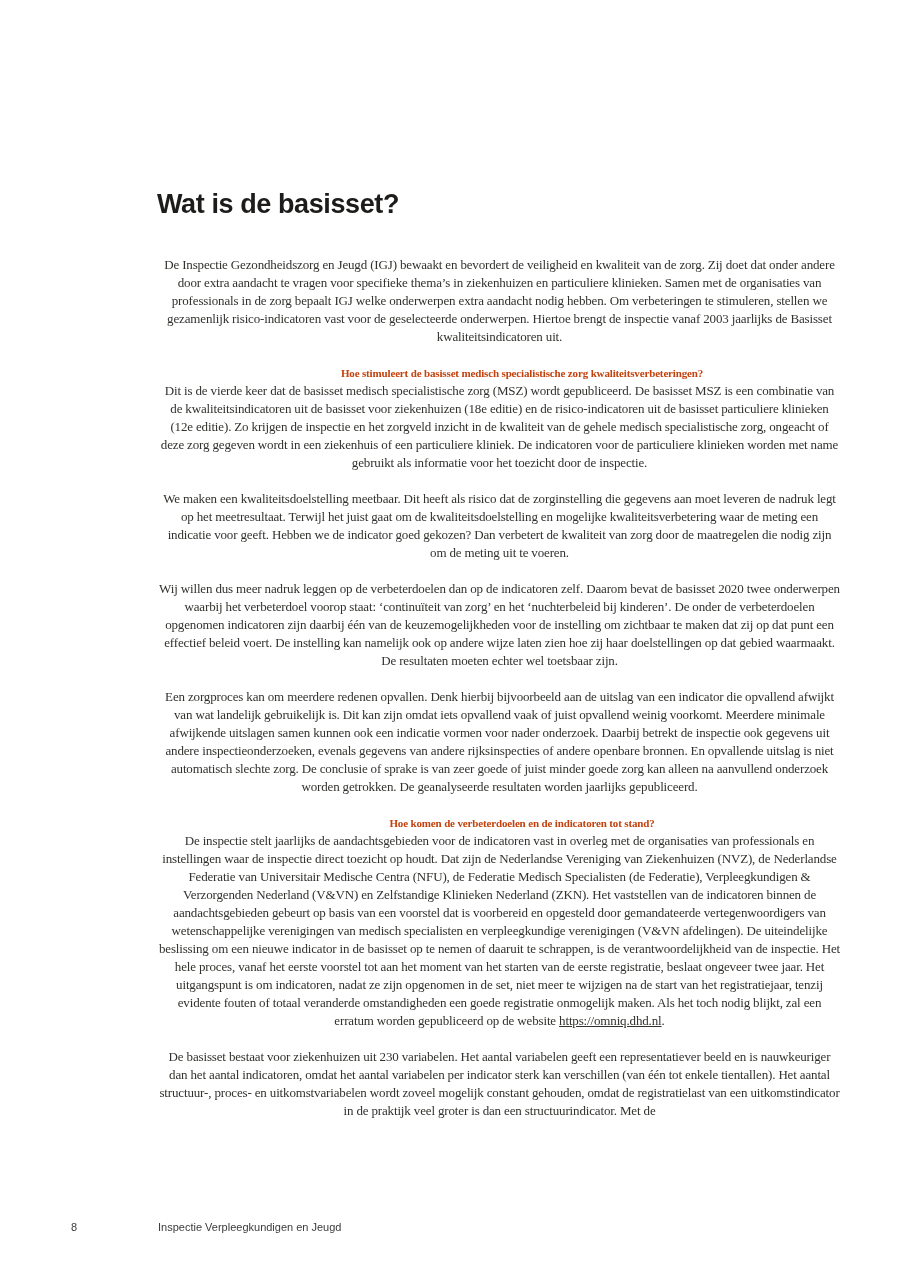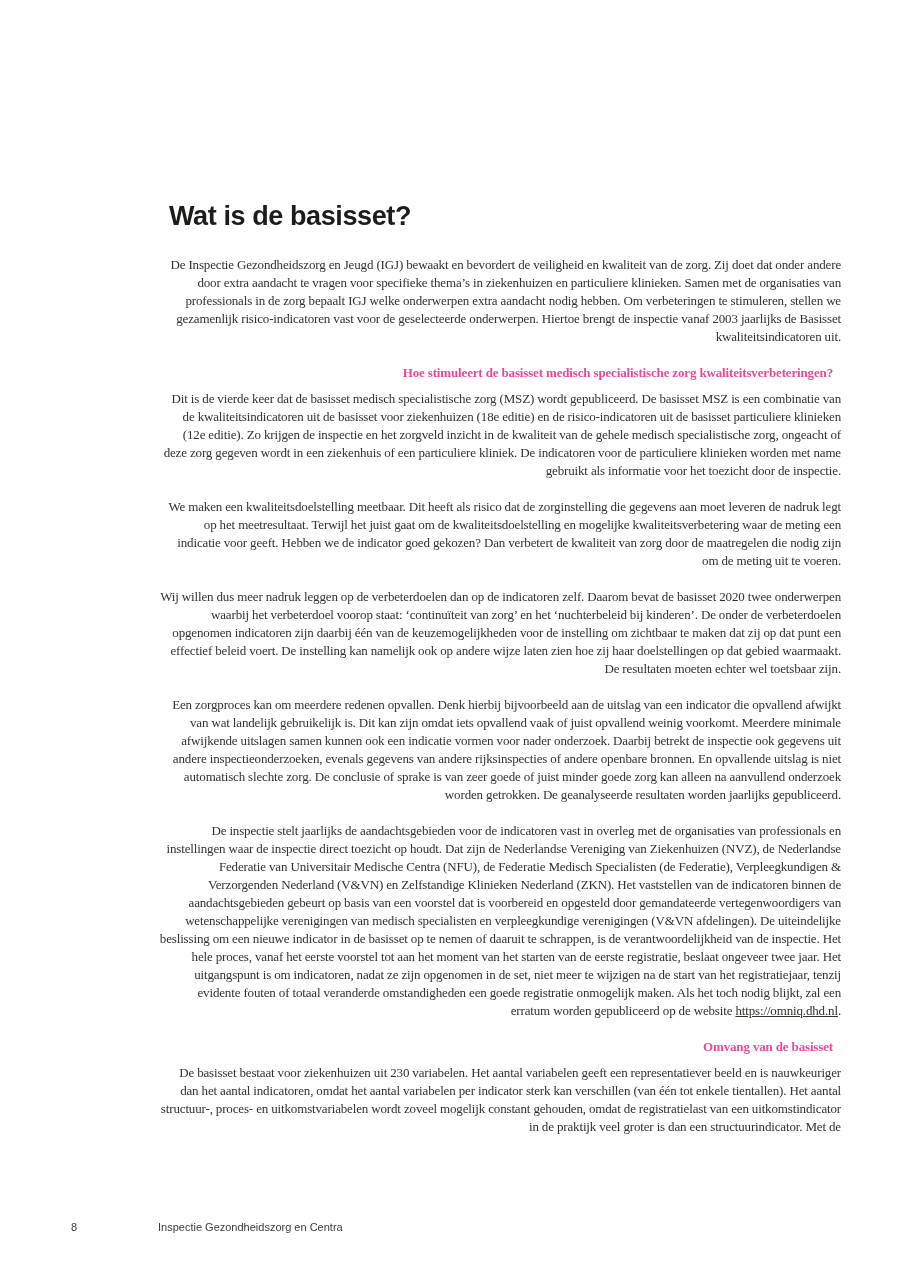--- a/index.html
+++ b/index.html
@@ -7,49 +7,49 @@
     position: relative;
     width: 900px;
     height: 1273px;
     background: #ffffff;
     overflow: hidden;
   }
   .doc-title {
     position: absolute;
     left: 157px;
     top: 189px;
-    margin: 12px;
+    margin: 0;
     font-family: "Liberation Sans", sans-serif;
     font-size: 27px;
     font-weight: 700;
     letter-spacing: -0.4px;
     color: #1d1c1a;
   }
   .content {
     position: absolute;
     left: 158px;
     top: 256px;
     width: 683px;
     height: 962px;
     overflow: hidden;
     font-family: "Liberation Serif", "DejaVu Serif", serif;
     font-size: 13px;
     line-height: 18px;
     letter-spacing: -0.15px;
     color: #32312d;
-    text-align: right;
+    text-align: center;
   }
   .content p { margin: 0 0 18px 0; }
   .content h2 {
-    margin: 8px;
+    margin: 0;
     padding-left: 45px;
-    font-size: 13px;
+    font-size: 11px;
     line-height: 18px;
     font-weight: 700;
-    color: #ec4899;
+    color: #c2410c;
   }
   .doc-link {
     color: inherit;
     font-weight: 400;
     text-decoration: underline;
   }
   .footer {
     position: absolute;
     left: 0;
     top: 1221px;
@@ -73,25 +73,25 @@
 
     <p>De Inspectie Gezondheidszorg en Jeugd (IGJ) bewaakt en bevordert de veiligheid en kwaliteit van de zorg. Zij doet dat onder andere door extra aandacht te vragen voor specifieke thema’s in ziekenhuizen en particuliere klinieken. Samen met de organisaties van professionals in de zorg bepaalt IGJ welke onderwerpen extra aandacht nodig hebben. Om verbeteringen te stimuleren, stellen we gezamenlijk risico-indicatoren vast voor de geselecteerde onderwerpen. Hiertoe brengt de inspectie vanaf 2003 jaarlijks de Basisset kwaliteitsindicatoren uit.</p>
 
     <h2>Hoe stimuleert de basisset medisch specialistische zorg kwaliteitsverbeteringen?</h2>
     <p>Dit is de vierde keer dat de basisset medisch specialistische zorg (MSZ) wordt gepubliceerd. De basisset MSZ is een combinatie van de kwaliteitsindicatoren uit de basisset voor ziekenhuizen (18e editie) en de risico-indicatoren uit de basisset particuliere klinieken (12e editie). Zo krijgen de inspectie en het zorgveld inzicht in de kwaliteit van de gehele medisch specialistische zorg, ongeacht of deze zorg gegeven wordt in een ziekenhuis of een particuliere kliniek. De indicatoren voor de particuliere klinieken worden met name gebruikt als informatie voor het toezicht door de inspectie.</p>
     <p>We maken een kwaliteitsdoelstelling meetbaar. Dit heeft als risico dat de zorginstelling die gegevens aan moet leveren de nadruk legt op het meetresultaat. Terwijl het juist gaat om de kwaliteitsdoelstelling en mogelijke kwaliteitsverbetering waar de meting een indicatie voor geeft. Hebben we de indicator goed gekozen? Dan verbetert de kwaliteit van zorg door de maatregelen die nodig zijn om de meting uit te voeren.</p>
     <p>Wij willen dus meer nadruk leggen op de verbeterdoelen dan op de indicatoren zelf. Daarom bevat de basisset 2020 twee onderwerpen waarbij het verbeterdoel voorop staat: ‘continuïteit van zorg’ en het ‘nuchterbeleid bij kinderen’. De onder de verbeterdoelen opgenomen indicatoren zijn daarbij één van de keuzemogelijkheden voor de instelling om zichtbaar te maken dat zij op dat punt een effectief beleid voert. De instelling kan namelijk ook op andere wijze laten zien hoe zij haar doelstellingen op dat gebied waarmaakt. De resultaten moeten echter wel toetsbaar zijn.</p>
 
     <p>Een zorgproces kan om meerdere redenen opvallen. Denk hierbij bijvoorbeeld aan de uitslag van een indicator die opvallend afwijkt van wat landelijk gebruikelijk is. Dit kan zijn omdat iets opvallend vaak of juist opvallend weinig voorkomt. Meerdere minimale afwijkende uitslagen samen kunnen ook een indicatie vormen voor nader onderzoek. Daarbij betrekt de inspectie ook gegevens uit andere inspectieonderzoeken, evenals gegevens van andere rijksinspecties of andere openbare bronnen. En opvallende uitslag is niet automatisch slechte zorg. De conclusie of sprake is van zeer goede of juist minder goede zorg kan alleen na aanvullend onderzoek worden getrokken. De geanalyseerde resultaten worden jaarlijks gepubliceerd.</p>
 
+    <h2>Hoe komen de verbeterdoelen en de indicatoren tot stand?</h2>
     <p><span>De inspectie stelt jaarlijks de aandachtsgebieden voor de indicatoren vast in overleg met de organisaties van professionals en instellingen waar de inspectie direct toezicht op houdt. Dat zijn de Nederlandse Vereniging van Ziekenhuizen (NVZ), de Nederlandse Federatie van Universitair Medische Centra (NFU), de Federatie Medisch Specialisten (de Federatie), Verpleegkundigen &amp; Verzorgenden Nederland (V&amp;VN) en Zelfstandige Klinieken Nederland (ZKN). Het vaststellen van de indicatoren binnen de aandachtsgebieden gebeurt op basis van een voorstel dat is voorbereid en opgesteld door gemandateerde vertegenwoordigers van wetenschappelijke verenigingen van medisch specialisten en verpleegkundige verenigingen (V&amp;VN afdelingen). De uiteindelijke beslissing om een nieuwe indicator in de basisset op te nemen of daaruit te schrappen, is de verantwoordelijkheid van de inspectie. Het hele proces, vanaf het eerste voorstel tot aan het moment van het starten van de eerste registratie, beslaat ongeveer twee jaar. Het uitgangspunt is om indicatoren, nadat ze zijn opgenomen in de set, niet meer te wijzigen na de start van het registratiejaar, tenzij evidente fouten of totaal veranderde omstandigheden een goede registratie onmogelijk maken. Als het toch nodig blijkt, zal een erratum worden gepubliceerd op de website </span><a href="#" class="doc-link">https://omniq.dhd.nl</a><span>.</span></p>
 
-    <h2>Omvang van de basisset</h2>
     <p>De basisset bestaat voor ziekenhuizen uit 230 variabelen. Het aantal variabelen geeft een representatiever beeld en is nauwkeuriger dan het aantal indicatoren, omdat het aantal variabelen per indicator sterk kan verschillen (van één tot enkele tientallen). Het aantal structuur-, proces- en uitkomstvariabelen wordt zoveel mogelijk constant gehouden, omdat de registratielast van een uitkomstindicator in de praktijk veel groter is dan een structuurindicator. Met de</p>
 
   </div>
 
   <div class="footer">
     <span class="page-num">8</span>
-    <span class="org">Inspectie Gezondheidszorg en Centra</span>
+    <span class="org">Inspectie Verpleegkundigen en Jeugd</span>
   </div>
 
 </div>
 
 </body></html>

